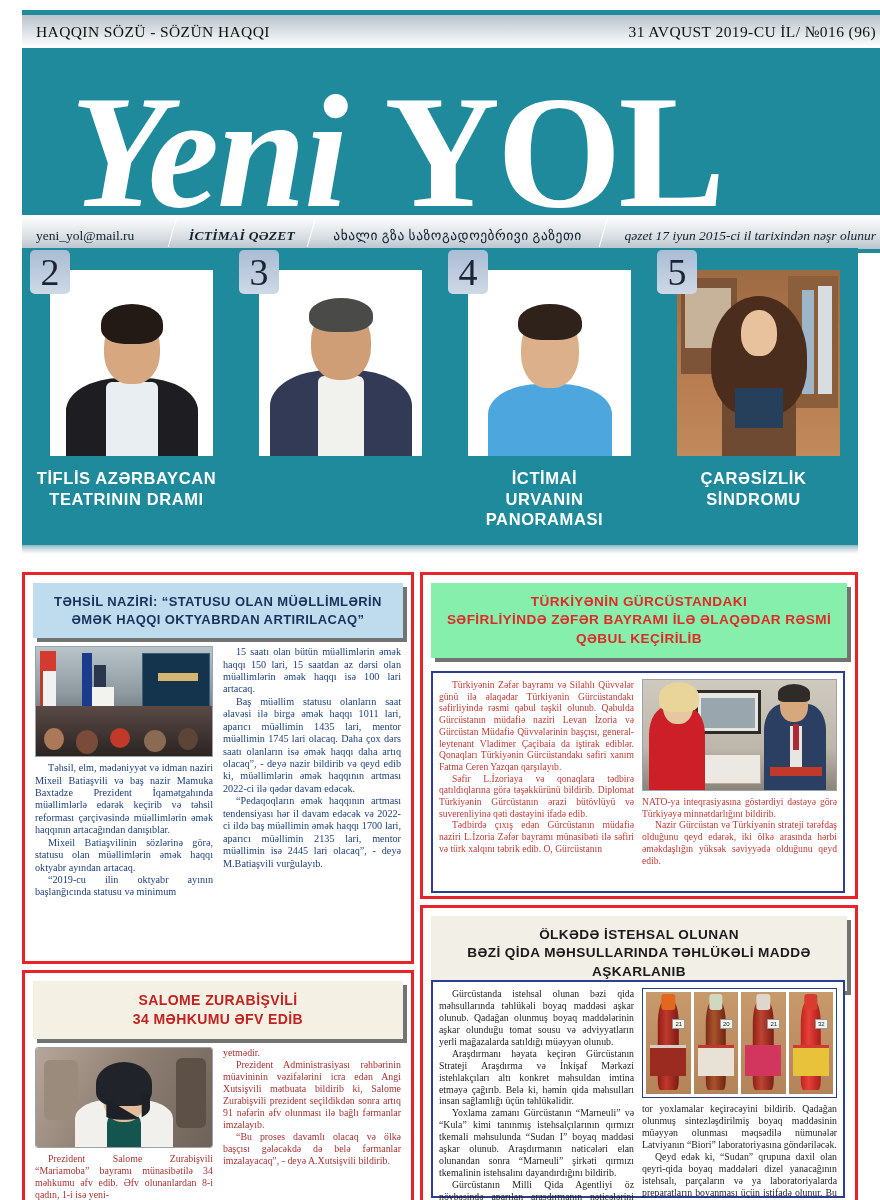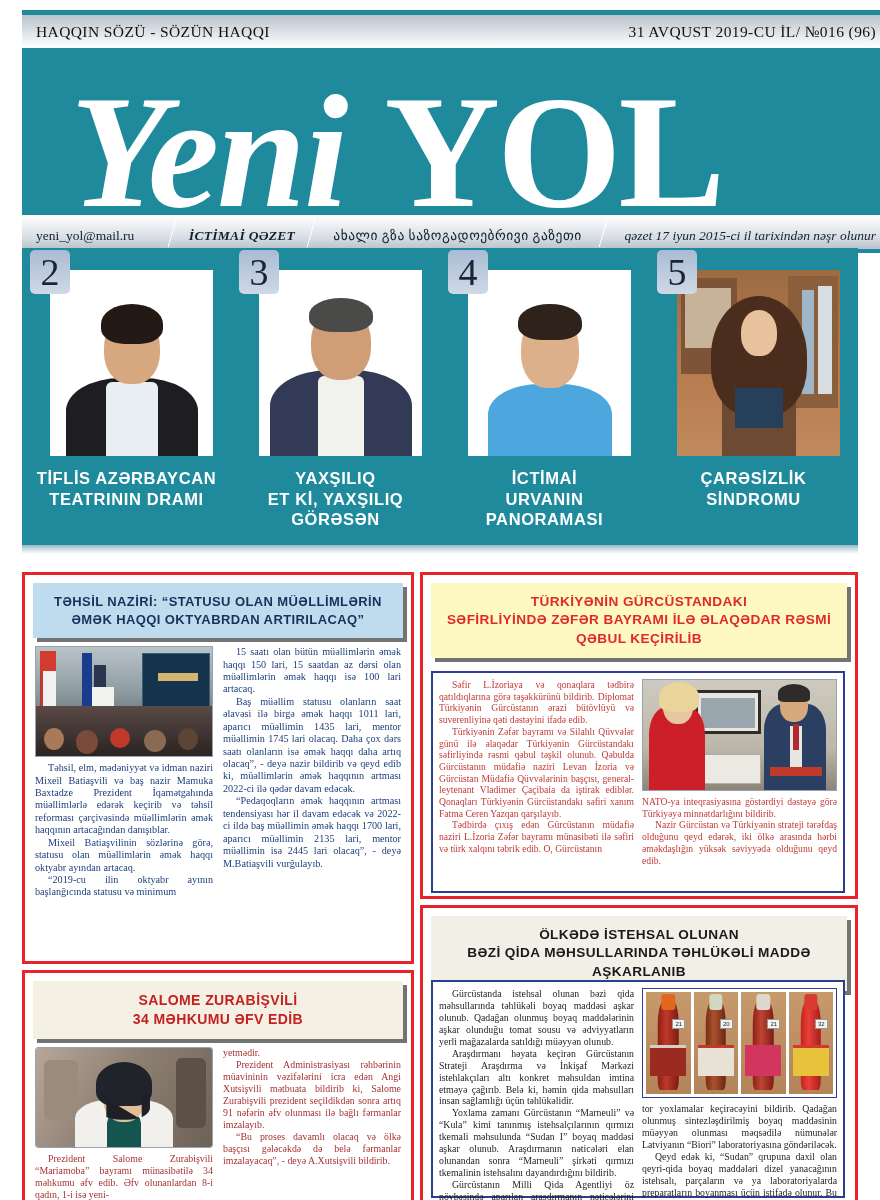--- a/index.html
+++ b/index.html
@@ -108,21 +108,21 @@
 
   .hdr {
     margin: 8px; padding: 10px 8px;
     text-align: center;
     font-family: "Liberation Sans", sans-serif;
     font-weight: 700; letter-spacing: .4px; line-height: 1.35;
     box-shadow: 4px 4px 0 rgba(40,40,40,.65);
     text-transform: uppercase;
   }
   .hdr-blue { background: #bfdcee; color: #16325c; font-size: 13px; }
-  .hdr-cream-red { background: #fef9c3; color: #e02a27; font-size: 13.6px; }
+  .hdr-cream-red { background: #86efac; color: #e02a27; font-size: 13.6px; }
   .hdr-cream-dark { background: #f2efe6; color: #1a1a1a; font-size: 13.6px; }
   .hdr-cream-crim { background: #f4f0e4; color: #c42121; font-size: 14px; }
 
   .art-body { display: flex; padding: 0 10px 8px 10px; gap: 10px; }
   .col { flex: 1; }
 
   .photo {
     width: 100%; position: relative; overflow: hidden;
     border: 1px solid #9aa3ad; margin-bottom: 5px;
   }
@@ -207,23 +207,20 @@
 
     <div class="promo-cell">
       <div class="promo-num">3</div>
       <div class="promo-photo">
         <div class="ph-bg" style="background:#ffffff"></div>
         <div class="ph-body" style="width:142px;height:86px;background:#323a55;"></div>
         <div class="ph-body" style="width:46px;height:80px;background:#f1f1ee;border-radius:6px 6px 0 0;"></div>
         <div class="ph-head" style="left:50%;transform:translateX(-50%);top:36px;width:60px;height:74px;background:#cf9e77;"></div>
         <div class="ph-hair" style="left:50%;transform:translateX(-50%);top:28px;width:64px;height:34px;background:#4a4a48;"></div>
       </div>
-      <div class="promo-cap" style="white-space:pre-line">YAXŞILIQ
-ET Kİ, YAXŞILIQ
-GÖRƏSƏN</div>
     </div>
 
     <div class="promo-cell">
       <div class="promo-num">4</div>
       <div class="promo-photo">
         <div class="ph-bg" style="background:#ffffff"></div>
         <div class="ph-body" style="width:124px;height:72px;background:#4da6dd;"></div>
         <div class="ph-head" style="left:50%;transform:translateX(-50%);top:42px;width:58px;height:76px;background:#dcb08a;"></div>
         <div class="ph-hair" style="left:50%;transform:translateX(-50%);top:34px;width:64px;height:36px;background:#2e221a;"></div>
       </div>
@@ -322,22 +319,22 @@
     </div>
 
     <div class="box box-red" style="left:398px; top:0; width:438px; height:327px;">
       <div class="hdr hdr-cream-red" style="white-space:pre-line">TÜRKİYƏNİN GÜRCÜSTANDAKI
 SƏFİRLİYİNDƏ ZƏFƏR BAYRAMI İLƏ ƏLAQƏDAR RƏSMİ
 QƏBUL KEÇİRİLİB</div>
       <div class="box-blue" style="position:absolute;left:8px;top:96px;width:414px;height:222px;">
         <div class="art-body" style="padding:6px;gap:8px;">
           <div class="col">
             <div class="txt t-red">
+              <p>Türkiyənin Zəfər bayramı və Silahlı Qüvvələr günü ilə əlaqədar Türkiyənin Gürcüstandakı səfirliyində rəsmi qəbul təşkil olunub. Qəbulda Gürcüstanın müdafiə naziri Levan İzoria və Gürcüstan Müdafiə Qüvvələrinin başçısı, general-leytenant Vladimer Çaçibaia da iştirak ediblər. Qonaqları Türkiyənin Gürcüstandakı səfiri xanım Fatma Ceren Yazqan qarşılayıb.</p>
               <p>Səfir L.İzoriaya və qonaqlara tədbirə qatıldıqlarına görə təşəkkürünü bildirib. Diplomat Türkiyənin Gürcüstanın ərazi bütövlüyü və suverenliyinə qəti dəstəyini ifadə edib.</p>
-              <p>Türkiyənin Zəfər bayramı və Silahlı Qüvvələr günü ilə əlaqədar Türkiyənin Gürcüstandakı səfirliyində rəsmi qəbul təşkil olunub. Qəbulda Gürcüstanın müdafiə naziri Levan İzoria və Gürcüstan Müdafiə Qüvvələrinin başçısı, general-leytenant Vladimer Çaçibaia da iştirak ediblər. Qonaqları Türkiyənin Gürcüstandakı səfiri xanım Fatma Ceren Yazqan qarşılayıb.</p>
               <p>Tədbirdə çıxış edən Gürcüstanın müdafiə naziri L.İzoria Zəfər bayramı münasibəti ilə səfiri və türk xalqını təbrik edib. O, Gürcüstanın</p>
             </div>
           </div>
           <div class="col">
             <div class="photo" style="height:112px">
               <div style="position:absolute;inset:0;background:linear-gradient(to bottom,#cfcabf 0%,#bdb7ab 62%,#8b8478 100%)"></div>
               <div style="position:absolute;left:52px;top:10px;width:66px;height:44px;background:#e8e6e1;border:3px solid #2f2b26;"></div>
               <div style="position:absolute;left:58px;top:18px;width:54px;height:30px;background:#9aa6ad;"></div>
               <div style="position:absolute;left:38px;bottom:6px;width:80px;height:30px;background:#ece9e2;border:1px solid #b5ada0;"></div>
               <div style="position:absolute;left:6px;bottom:0;width:56px;height:84px;background:#cc1f27;border-radius:34% 34% 0 0;"></div>

